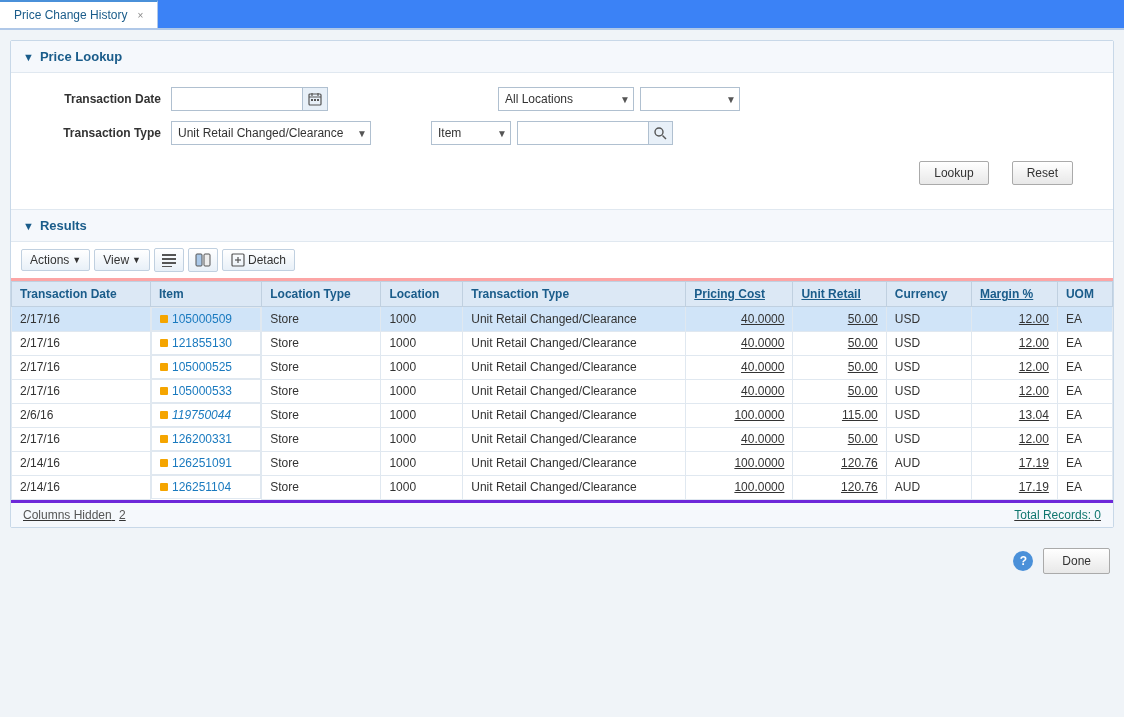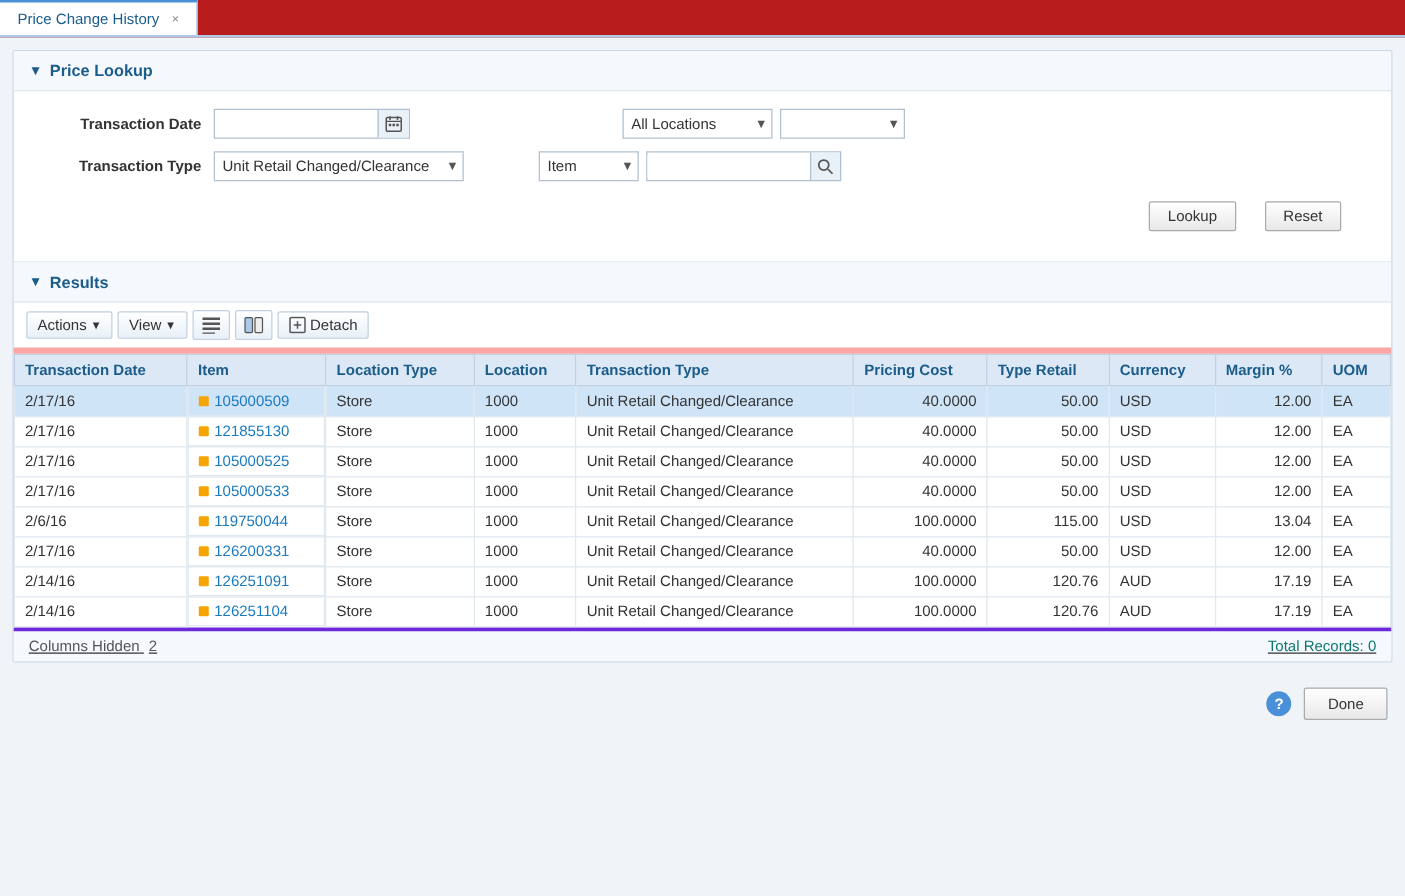--- a/index.html
+++ b/index.html
@@ -1,19 +1,19 @@
 <!DOCTYPE html>
 <html><head>
   <meta charset="utf-8">
   <style>
     * { box-sizing: border-box; margin: 0; padding: 0; }
     body { font-family: Arial, sans-serif; font-size: 12px; background: #f0f4f8; color: #333; }
 
     .tab-bar {
-      background: #b91c1c;
+      background: #3b82f6;
       border-bottom: 2px solid #b0c8e8;
       display: flex;
       align-items: center;
       padding: 0;
     }
     .tab {
       display: flex;
       align-items: center;
       padding: 6px 14px;
       background: #fff;
@@ -165,21 +165,21 @@
     }
 
     
     .results-section {}
 
     .toolbar {
       display: flex;
       align-items: center;
       padding: 6px 10px;
       gap: 4px;
-      border-bottom: 5px solid #fca5a5;
+      border-bottom: 3px solid #fca5a5;
     }
 
     .toolbar-btn {
       display: flex;
       align-items: center;
       gap: 3px;
       padding: 3px 8px;
       font-size: 12px;
       border: 1px solid #c0d0e0;
       background: linear-gradient(to bottom, #fff, #e8f0f8);
@@ -245,21 +245,21 @@
       gap: 4px;
     }
     .item-dot {
       width: 8px;
       height: 8px;
       background: #f5a500;
       border-radius: 1px;
       flex-shrink: 0;
     }
 
-    .col-right { text-align: right; }
+    .col-right { text-align: right; text-decoration: underline; }
 
     .table-wrapper {
       overflow-x: hidden;
       overflow-y: auto;
       position: relative;
     }
 
     .footer-bar {
       display: flex;
       align-items: center;
@@ -335,21 +335,21 @@
             <line x1="10" y1="1" x2="10" y2="4" stroke="#555" stroke-width="1.2"></line>
             <rect x="3" y="7" width="2" height="2" fill="#555"></rect>
             <rect x="6" y="7" width="2" height="2" fill="#555"></rect>
             <rect x="9" y="7" width="2" height="2" fill="#555"></rect>
           </svg>
         </div>
       </div>
 
       <div style="display:flex;align-items:center;gap:6px;margin-left:160px;">
         <div class="select-wrapper">
-          <select class="form-select" style="width:120px;">
+          <select class="form-select" style="width:136px;">
             <option>All Locations</option>
             <option>Store</option>
             <option>Warehouse</option>
           </select>
           <span class="select-arrow">▼</span>
         </div>
         <div class="select-wrapper">
           <select class="form-select" style="width:100px;">
             <option></option>
           </select>
@@ -437,21 +437,21 @@
     <div class="table-wrapper" style="max-height: 230px; overflow-y: auto;">
       <table class="results-table">
         <thead>
           <tr>
             <th>Transaction Date</th>
             <th>Item</th>
             <th>Location Type</th>
             <th>Location</th>
             <th>Transaction Type</th>
             <th class="col-right">Pricing Cost</th>
-            <th class="col-right">Type Retail</th>
+            <th class="col-right">Unit Retail</th>
             <th>Currency</th>
             <th class="col-right">Margin %</th>
             <th>UOM</th>
           </tr>
         </thead>
         <tbody id="results-tbody">
         <tr class="selected">
               <td class="link-blue">2/17/16</td>
               <td class="item-cell" style="padding: 4px 8px;">
                 <div class="item-cell">
@@ -514,21 +514,21 @@
               <td class="link-blue">1000</td>
               <td>Unit Retail Changed/Clearance</td>
               <td class="col-right link-blue">40.0000</td>
               <td class="col-right link-blue">50.00</td>
               <td>USD</td>
               <td class="col-right">12.00</td>
               <td>EA</td>
             </tr>
             <tr>
               <td class="link-blue">2/6/16</td>
-              <td class="item-cell" style="padding: 4px 8px;">
+              <td class="item-cell" style="padding: 4px 8px; font-style: italic;">
                 <div class="item-cell">
                   <span class="item-dot"></span>
                   <span class="link-blue">119750044</span>
                 </div>
               </td>
               <td>Store</td>
               <td class="link-blue">1000</td>
               <td>Unit Retail Changed/Clearance</td>
               <td class="col-right link-blue">100.0000</td>
               <td class="col-right link-blue">115.00</td>

